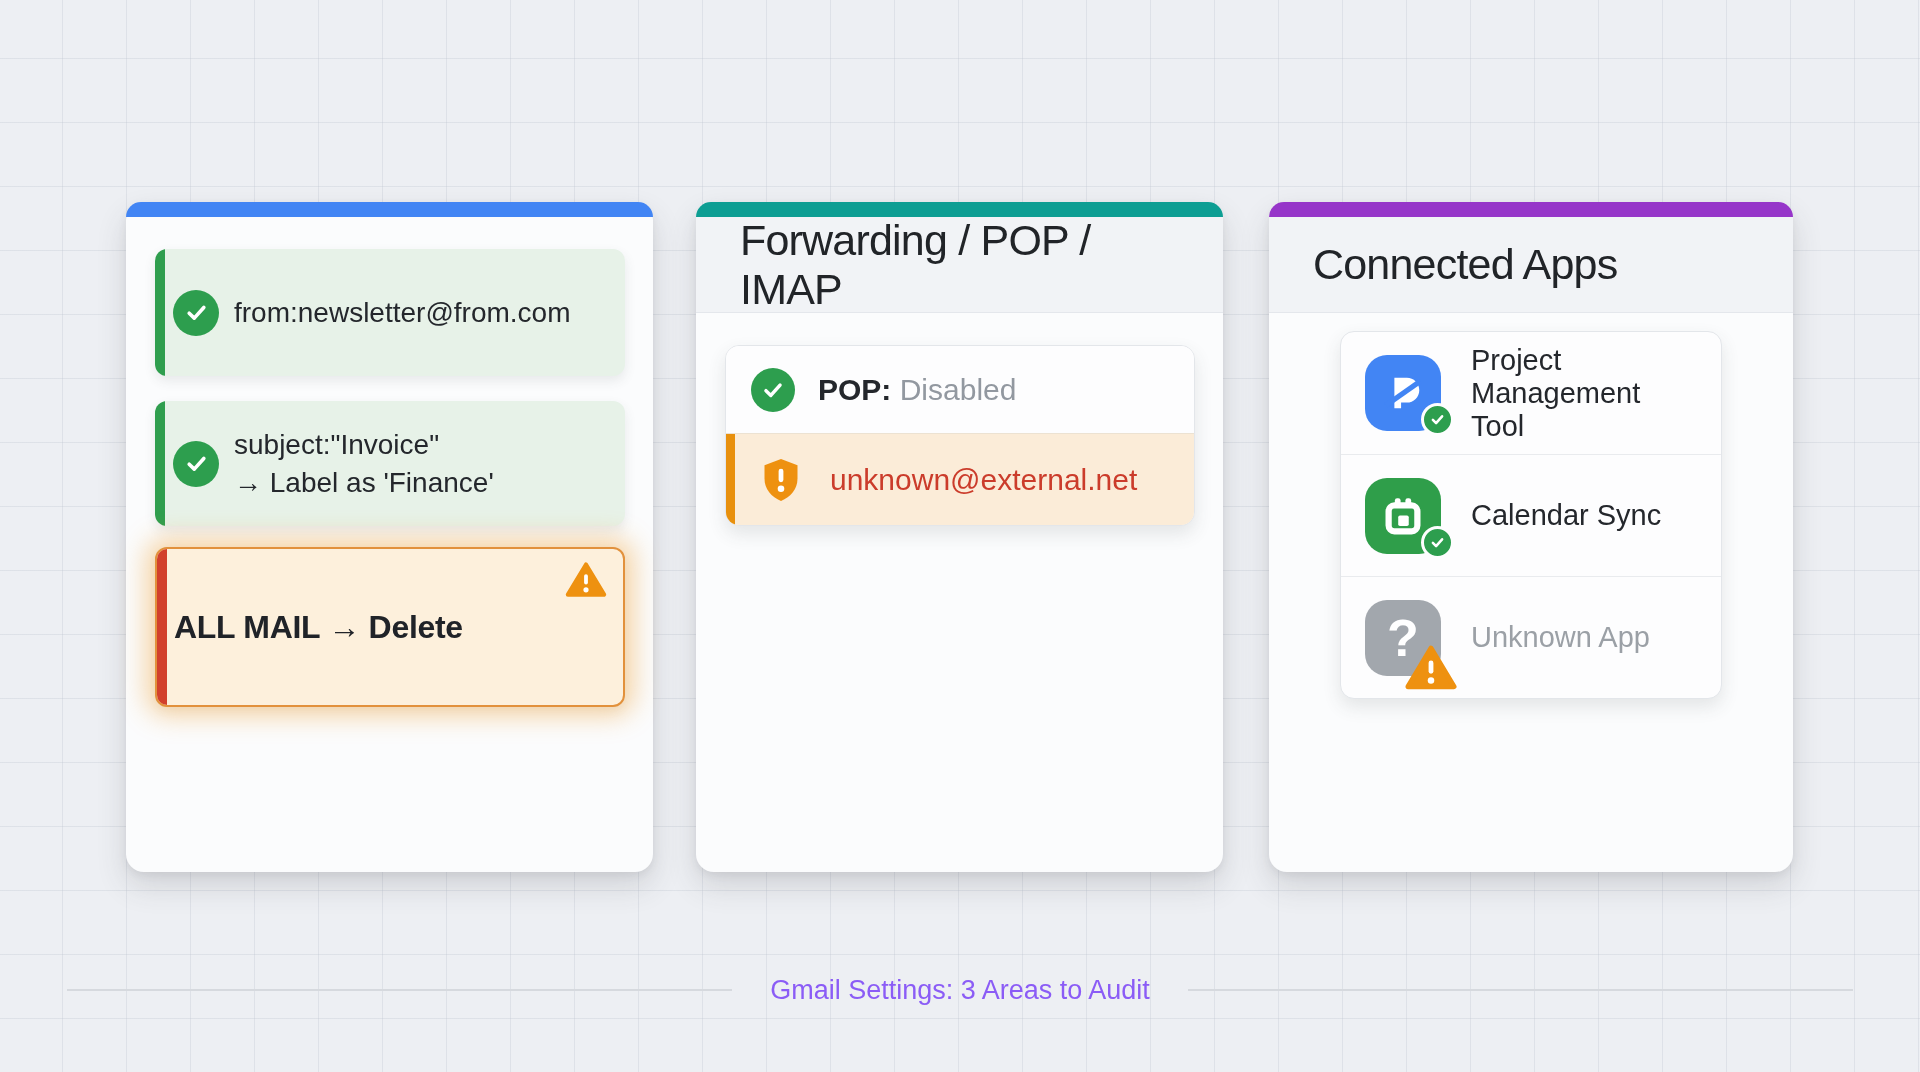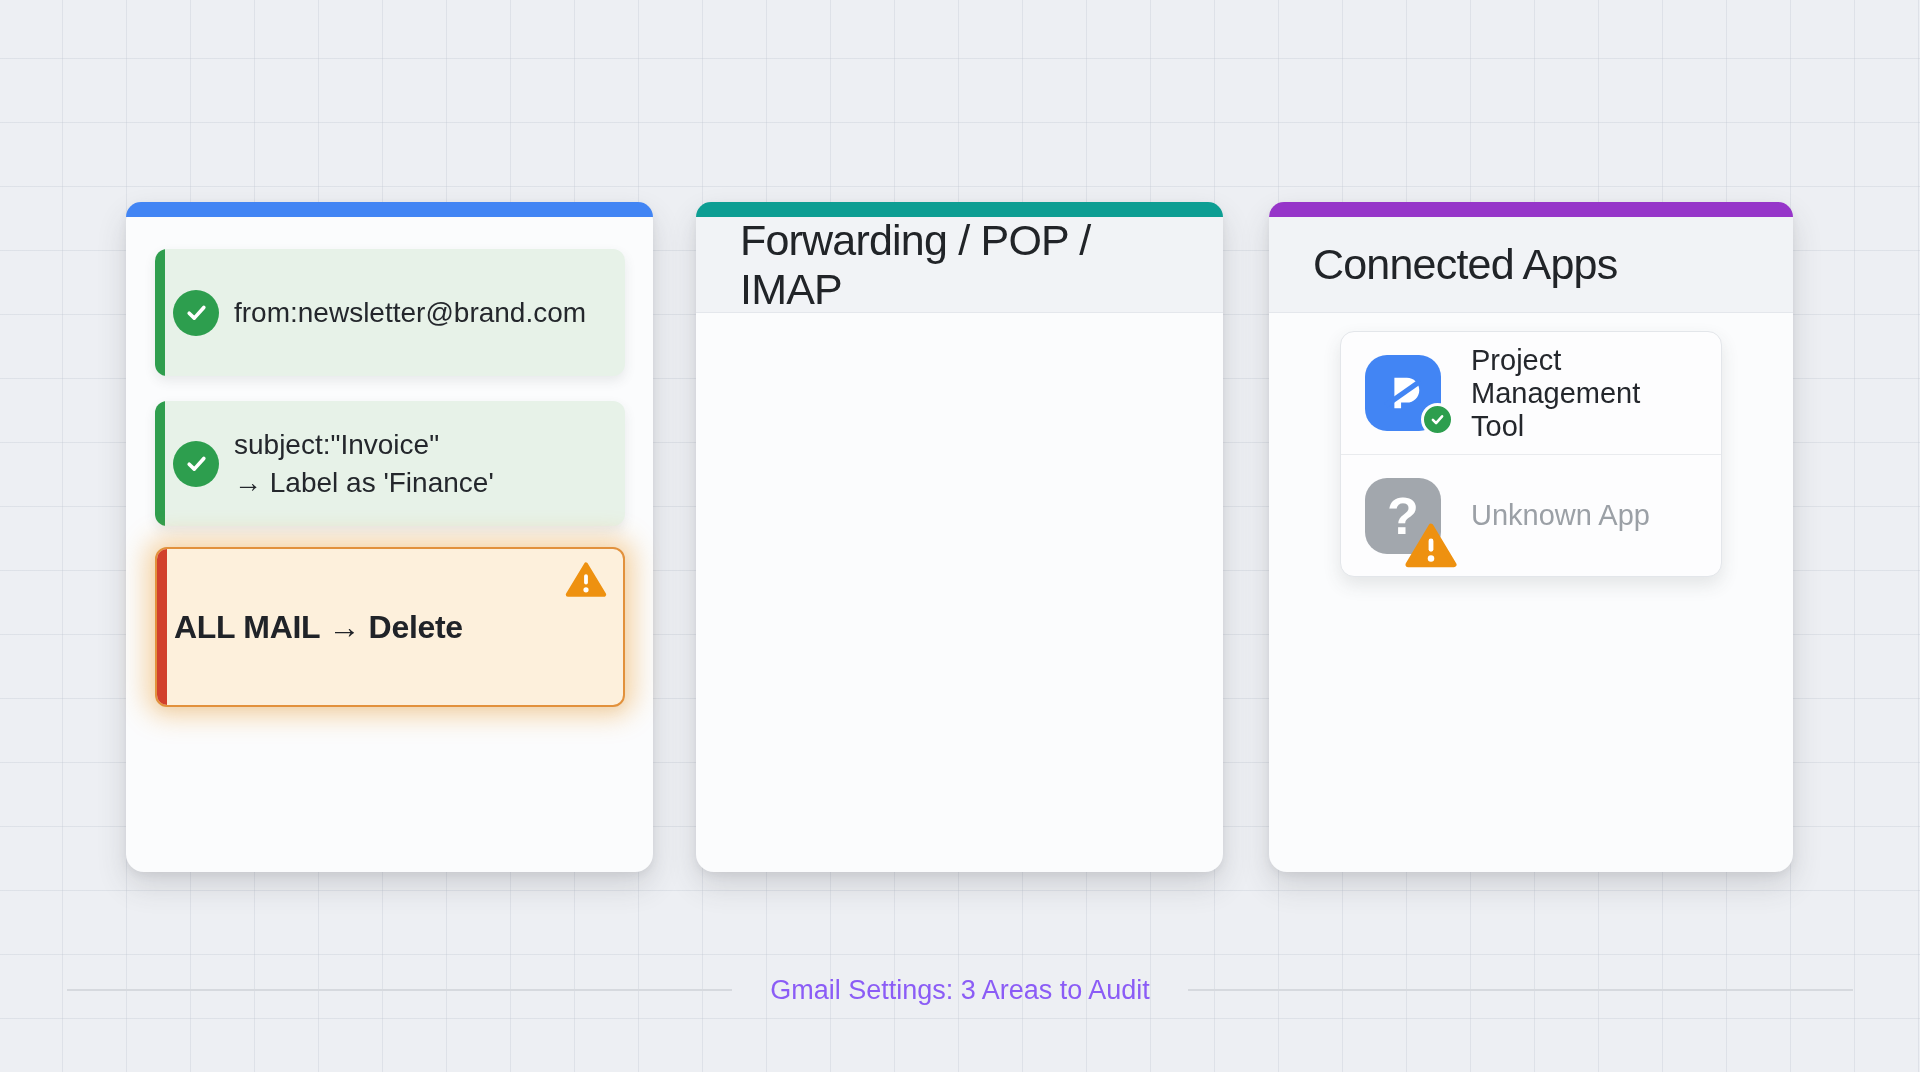--- a/index.html
+++ b/index.html
@@ -109,21 +109,21 @@
   <div class="accent accent-blue"></div>
   <div class="card-body">
 
     <div class="chip chip-ok">
       <span class="check-circle">
         <svg width="27" height="27" viewBox="0 0 24 24">
             <path d="M5.5 12.6 L10 17 L18.5 7.5" stroke="#fff" stroke-width="3.2" fill="none" stroke-linecap="round" stroke-linejoin="round"></path>
           </svg>
       </span>
       <div class="chip-text">
-        <div>from:newsletter@brand.com</div>
+        <div>from:newsletter@from.com</div>
       </div>
     </div>
 
     <div class="chip chip-ok">
       <span class="check-circle">
         <svg width="27" height="27" viewBox="0 0 24 24">
             <path d="M5.5 12.6 L10 17 L18.5 7.5" stroke="#fff" stroke-width="3.2" fill="none" stroke-linecap="round" stroke-linejoin="round"></path>
           </svg>
       </span>
       <div class="chip-text">
@@ -143,20 +143,48 @@
       </span>
     </div>
 
   </div>
 </section>
 
 <section class="card" id="card-forwarding">
   <div class="accent accent-teal"></div>
   <div class="card-header">
     <div class="card-title">Forwarding / POP / IMAP</div>
+  </div>
+  <div class="card-body">
+    <div class="panel">
+
+      <div class="pop-row">
+        <span class="check-circle" style="width:44px;height:44px;">
+          <svg width="26" height="26" viewBox="0 0 24 24">
+              <path d="M5.5 12.6 L10 17 L18.5 7.5" stroke="#fff" stroke-width="3.2" fill="none" stroke-linecap="round" stroke-linejoin="round"></path>
+            </svg>
+        </span>
+        <div class="pop-text">
+          <span class="pop-label">POP:</span>
+          <span class="pop-value">Disabled</span>
+        </div>
+      </div>
+
+      <div class="warn-row">
+        <span class="shield-wrap">
+          <svg width="44" height="48" viewBox="0 0 24 26">
+            <path d="M12 1.5 L21 5 v7.2 c0 6 -3.8 9.9 -9 12.3 C6.8 22.1 3 18.2 3 12.2 V5 Z" fill="#ee9110"></path>
+            <rect x="10.7" y="6.8" width="2.6" height="7.4" rx="1.3" fill="#fff"></rect>
+            <circle cx="12" cy="17.8" r="1.8" fill="#fff"></circle>
+          </svg>
+        </span>
+        <span class="warn-email">unknown@external.net</span>
+      </div>
+
+    </div>
   </div>
 </section>
 
 <section class="card" id="card-apps">
   <div class="accent accent-purple"></div>
   <div class="card-header">
     <div class="card-title">Connected Apps</div>
   </div>
   <div class="panel apps-panel">
 
@@ -168,20 +196,36 @@
         </svg>
         <span class="badge-ok">
           <svg width="17" height="17" viewBox="0 0 24 24">
               <path d="M5.5 12.6 L10 17 L18.5 7.5" stroke="#fff" stroke-width="3.6" fill="none" stroke-linecap="round" stroke-linejoin="round"></path>
             </svg>
         </span>
       </span>
       <span class="app-name">Project Management Tool</span>
     </div>
 
+    <div class="app-row">
+      <span class="app-icon icon-green">
+        <svg width="46" height="46" viewBox="0 0 48 48">
+          <rect x="9" y="13" width="30" height="27" rx="6" fill="none" stroke="#fff" stroke-width="6.5"></rect>
+          <rect x="15.5" y="5.5" width="6" height="8" rx="2.4" fill="#fff"></rect>
+          <rect x="26.5" y="5.5" width="6" height="8" rx="2.4" fill="#fff"></rect>
+          <rect x="19" y="23.5" width="11" height="11" rx="1.8" fill="#fff"></rect>
+        </svg>
+        <span class="badge-ok">
+          <svg width="17" height="17" viewBox="0 0 24 24">
+              <path d="M5.5 12.6 L10 17 L18.5 7.5" stroke="#fff" stroke-width="3.6" fill="none" stroke-linecap="round" stroke-linejoin="round"></path>
+            </svg>
+        </span>
+      </span>
+      <span class="app-name">Calendar Sync</span>
+    </div>
 
     <div class="app-row unknown">
       <span class="app-icon icon-gray">
         <span class="q-glyph">?</span>
         <span class="badge-warn">
           <svg width="54" height="48" viewBox="0 0 24 22">
             <path d="M12 2 L22.5 19.5 H1.5 Z" fill="#ee9110" stroke="#ee9110" stroke-width="2.4" stroke-linejoin="round"></path>
             <rect x="10.9" y="7.6" width="2.2" height="6" rx="1.1" fill="#fff"></rect>
             <circle cx="12" cy="16.7" r="1.5" fill="#fff"></circle>
           </svg>

